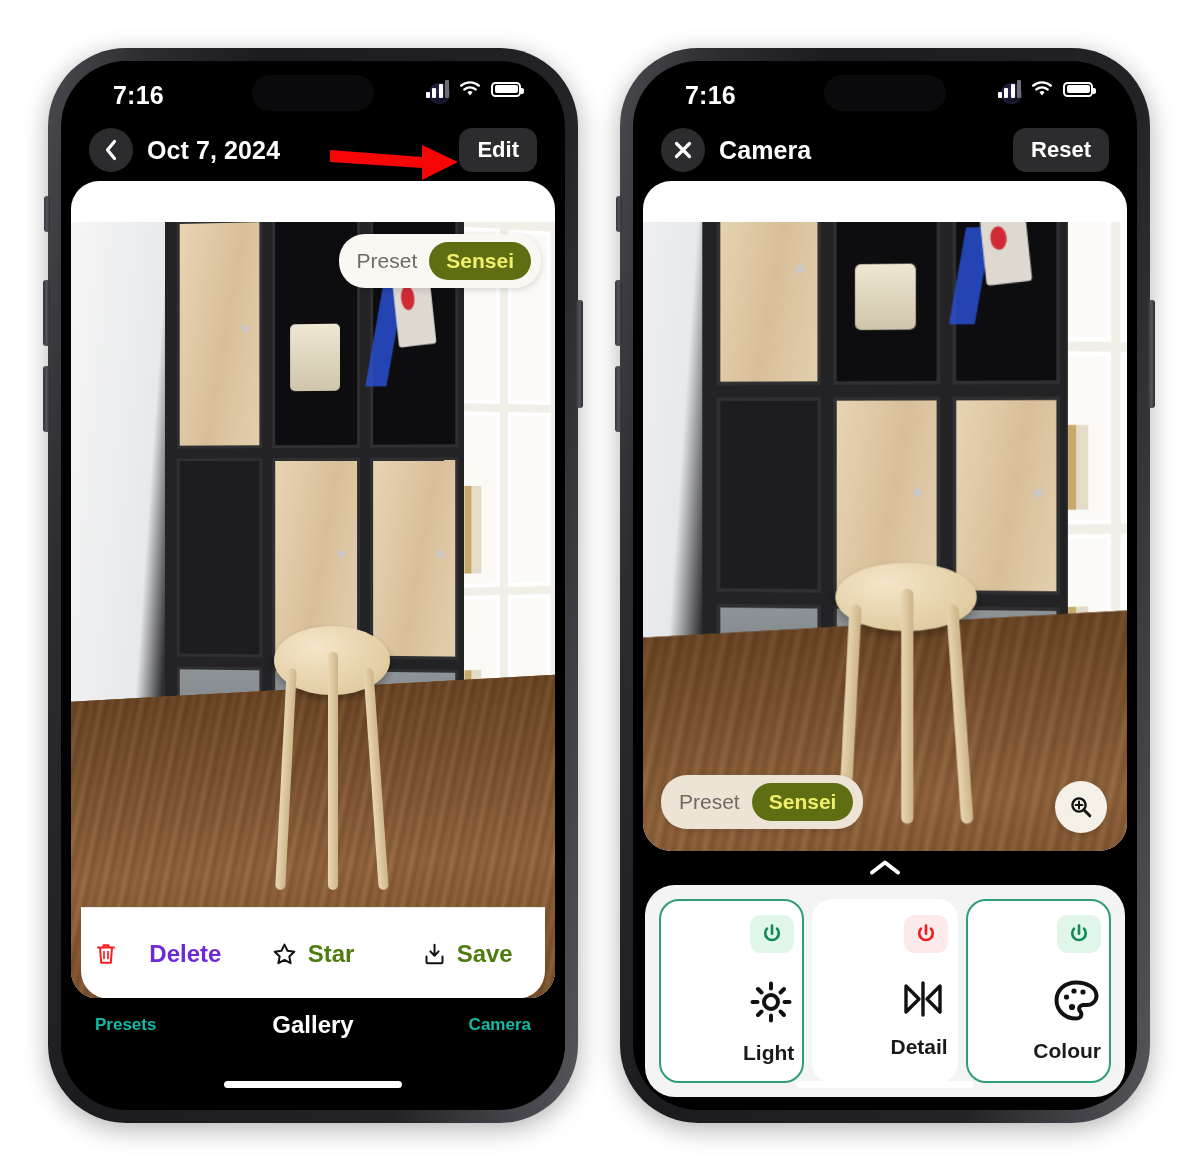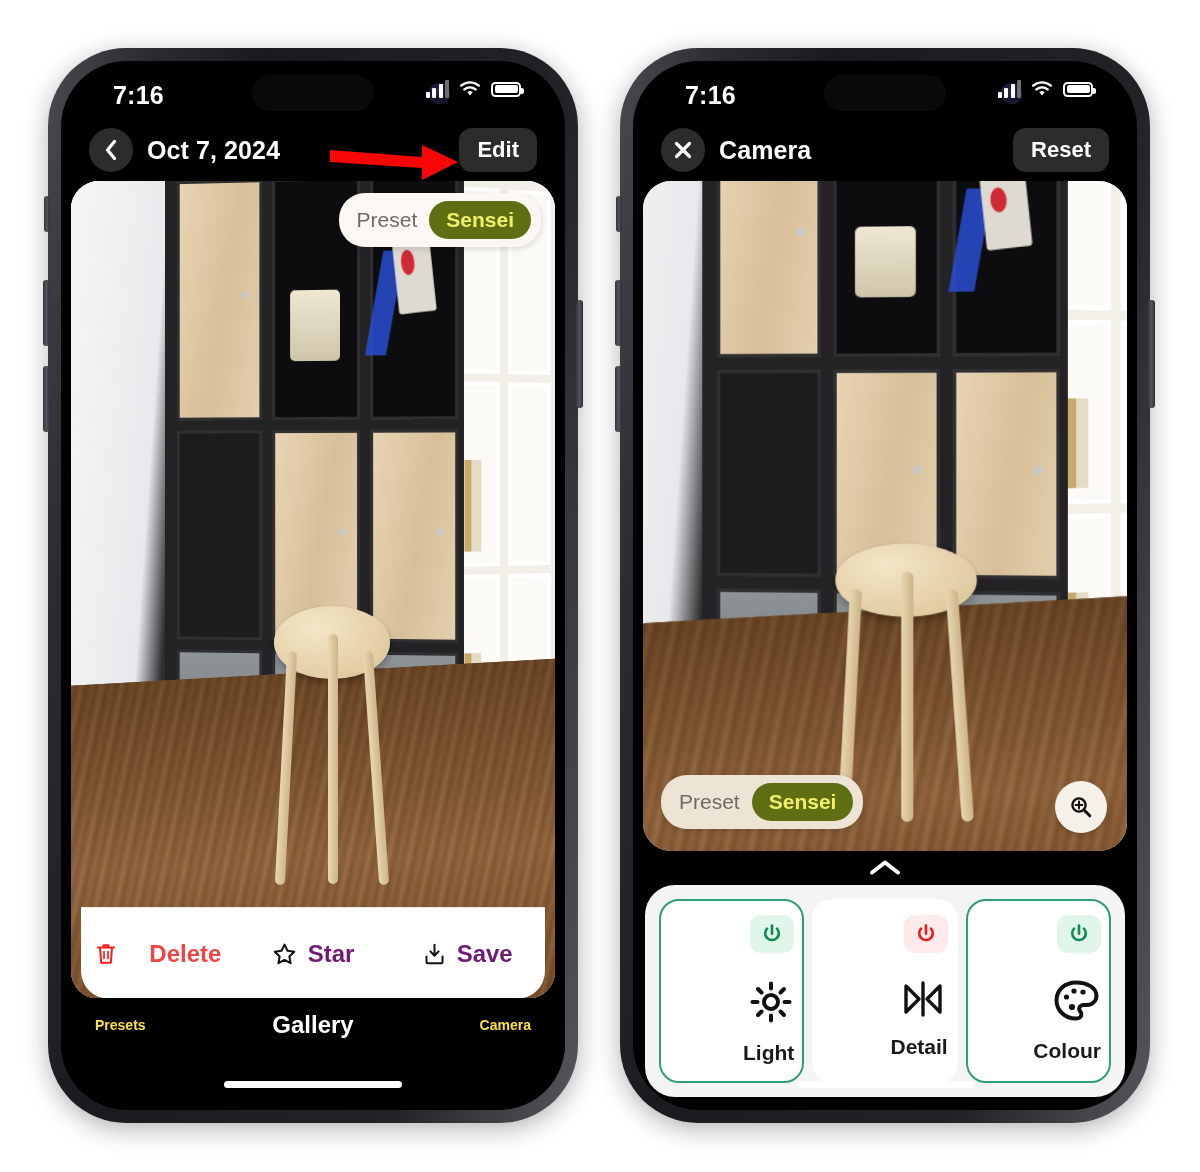--- a/index.html
+++ b/index.html
@@ -101,21 +101,21 @@
 
   
   .card {
     position: relative; margin: 0 10px;
     border-radius: 28px; overflow: hidden; background: #fff;
   }
   .card-left  { height: 818px; }
   .card-right { height: 670px; }
 
   .photo {
-    position: absolute; inset: 0; overflow: hidden;
+    position: absolute; inset: 0; overflow: hidden; margin-top: 41px;
   }
   
   .scene { position: absolute; inset: 0; background: #efefef; }
   .wall-left {
     position: absolute; left:0; top:0; width: 22%; height: 74%;
     background: linear-gradient(95deg,#f6f6f6,#dfe2e6);
   }
   .wall-shadow {
     position: absolute; left: 16%; top: 0; width: 10%; height: 76%;
     background: linear-gradient(90deg,rgba(40,40,42,.0),#2e2e30 55%);
@@ -228,30 +228,30 @@
   
   .actionbar {
     position: absolute; left: 10px; right: 10px; bottom: 0;
     height: 92px; background: #fff;
     border-radius: 0 0 28px 28px;
     display: flex; align-items: center;
     border-top: 1px solid #ececec;
   }
   .action {
     flex: 1 1 0; display: flex; align-items: center; justify-content: center;
-    gap: 11px; font-size: 24px; font-weight: 700; color: #701a75;
-  }
-  .action.danger { color: #ef4444; gap: 32px; }
+    gap: 11px; font-size: 24px; font-weight: 700; color: #4d7c0f;
+  }
+  .action.danger { color: #6d28d9; gap: 32px; }
 
   .tabbar {
     position: absolute; left: 0; right: 0; bottom: 58px;
     height: 54px; display: flex; align-items: center;
     padding: 0 34px; background: #000;
   }
-  .tab { flex: 1 1 0; text-align: center; font-size: 14px; font-weight: 700; color: #fde047; }
+  .tab { flex: 1 1 0; text-align: center; font-size: 17px; font-weight: 700; color: #14b8a6; }
   .tab:first-child { text-align: left; }
   .tab:last-child  { text-align: right; }
   .tab.active { color: #fff; font-size: 24px; }
 
   .home-ind {
     position: absolute; left: 50%; transform: translateX(-50%);
     bottom: 22px; width: 178px; height: 7px; border-radius: 5px; background: #fff;
   }
 
   

